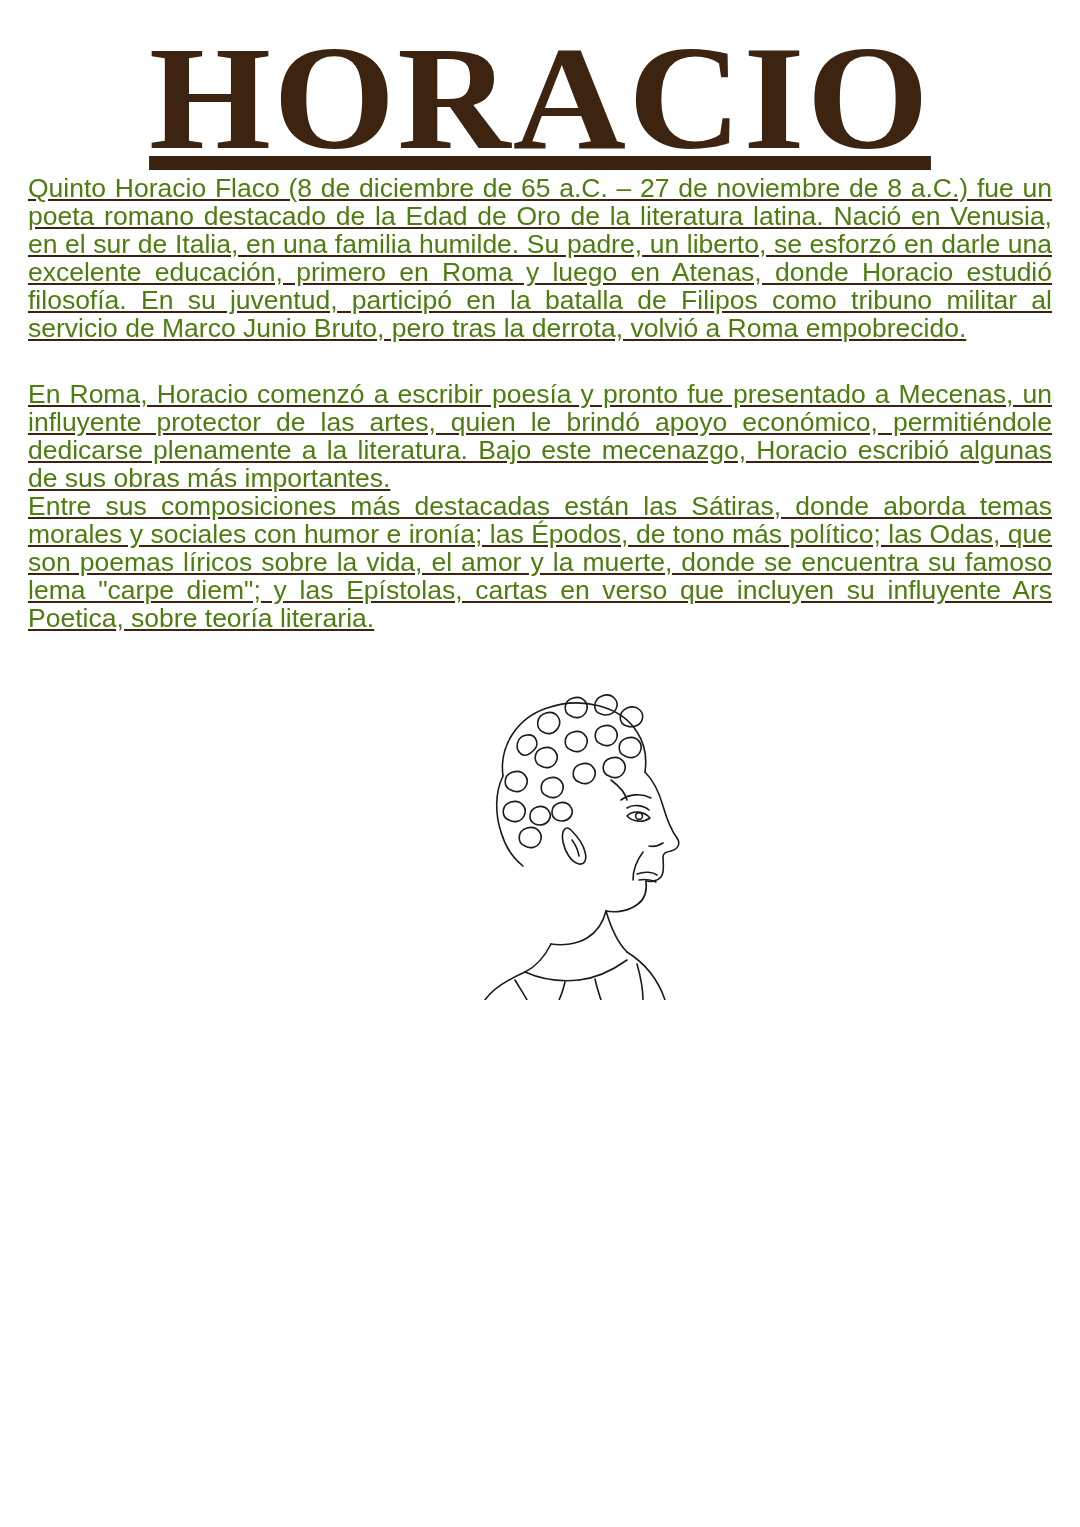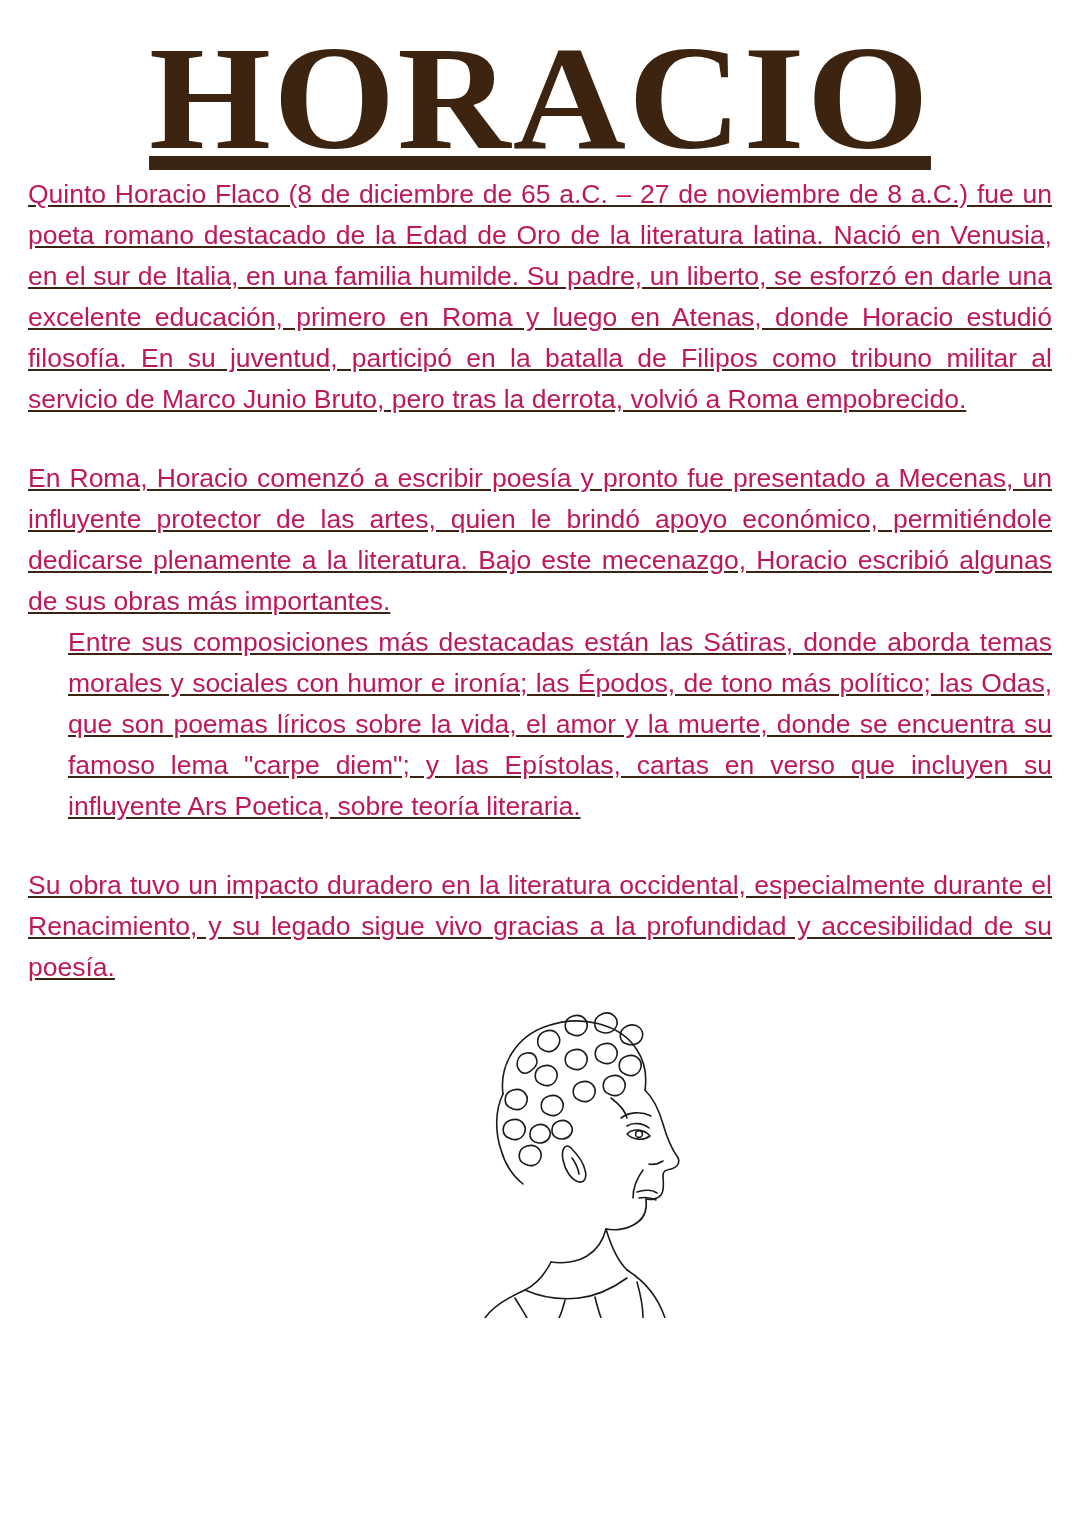--- a/index.html
+++ b/index.html
@@ -32,32 +32,31 @@
     text-align: center;
     color: #3d2410;
     margin: 0;
     padding-top: 24px;
     padding-bottom: 2px;
     transform: scaleX(1.06);
     transform-origin: center top;
   }
   .body-text {
     font-size: 26.5px;
-    line-height: 41px;
+    line-height: 28px;
     text-align: justify;
     text-justify: inter-word;
-    color: #be185d;
+    color: #4d7c0f;
     margin: 0;
   }
   .para {
     margin: 0;
   }
   .para + .para {
     margin-top: 0;
-    margin-left: 40px;
   }
   .gap {
     height: 38px;
   }
   .portrait-wrap {
     margin-top: 10px;
     display: flex;
     justify-content: center;
     align-items: flex-start;
   }
@@ -71,21 +70,20 @@
 <div class="page">
 
   <h1 class="doc-title">HORACIO</h1>
 
   <div class="body-text">
     <p class="para">Quinto Horacio Flaco (8 de diciembre de 65 a.C. – 27 de noviembre de  8 a.C.) fue un poeta romano destacado de la Edad de Oro de la literatura latina. Nació en Venusia, en el sur de Italia, en una familia humilde. Su padre, un liberto, se esforzó en darle una excelente educación, primero en Roma y luego en Atenas, donde Horacio estudió filosofía. En su juventud, participó en la batalla de Filipos como tribuno militar al servicio de Marco Junio Bruto, pero tras la derrota, volvió a Roma empobrecido.</p>
     <div class="gap"></div>
     <p class="para">En Roma, Horacio comenzó a escribir poesía y pronto fue presentado a Mecenas, un influyente protector de las artes, quien le brindó apoyo económico, permitiéndole dedicarse plenamente a la literatura. Bajo este mecenazgo, Horacio escribió algunas de sus obras más importantes.</p>
     <p class="para">Entre sus composiciones más destacadas están las Sátiras, donde aborda temas morales y sociales con humor e ironía; las Épodos, de tono más político; las Odas, que son poemas líricos sobre la vida, el amor y la muerte, donde se encuentra su famoso lema "carpe diem"; y las Epístolas, cartas en verso que incluyen su influyente Ars Poetica, sobre teoría literaria.</p>
     <div class="gap"></div>
-    <p class="para">Su obra tuvo un impacto duradero en la literatura occidental, especialmente durante el Renacimiento, y su legado sigue vivo gracias a la profundidad y accesibilidad de su poesía.</p>
   </div>
 
   <div class="portrait-wrap">
     <svg class="portrait" width="330" height="320" viewBox="0 0 330 320">
       <g fill="none" stroke="#1b1b1b" stroke-width="1.6" stroke-linecap="round" stroke-linejoin="round">
 
         <path d="M128 96 C124 66 142 38 172 28 C206 16 246 26 262 52 C270 64 272 78 270 92"></path>
         <path d="M128 96 C120 112 120 134 126 152 C130 166 138 178 148 186"></path>
 
         <path d="M270 92 C278 100 284 112 288 126 C292 140 296 150 302 158 C306 164 303 169 296 171 C291 172 288 173 288 177 C288 184 290 192 286 197 C283 201 276 202 271 201"></path>

